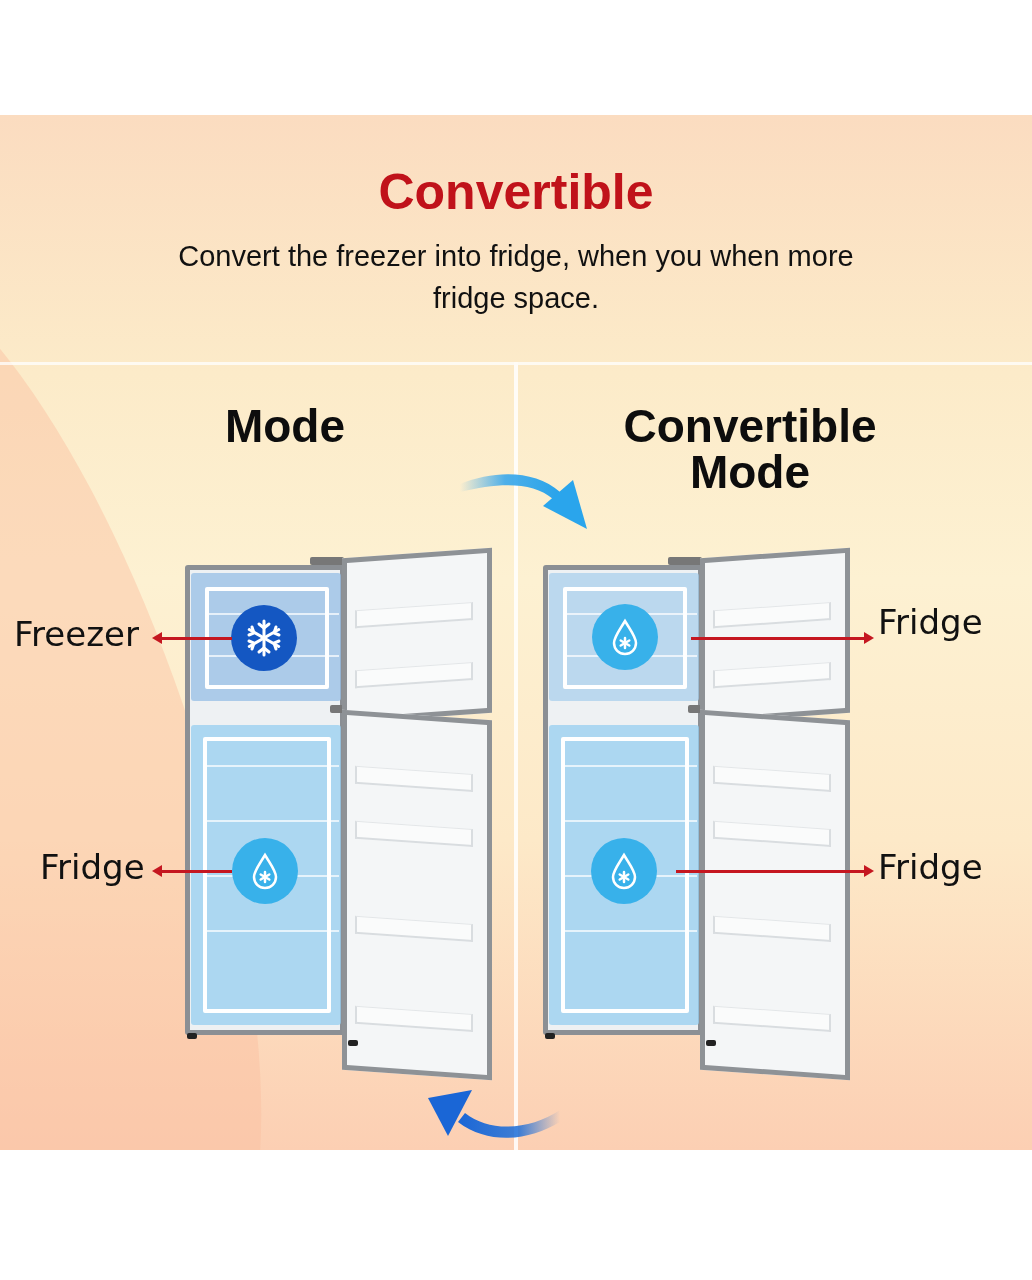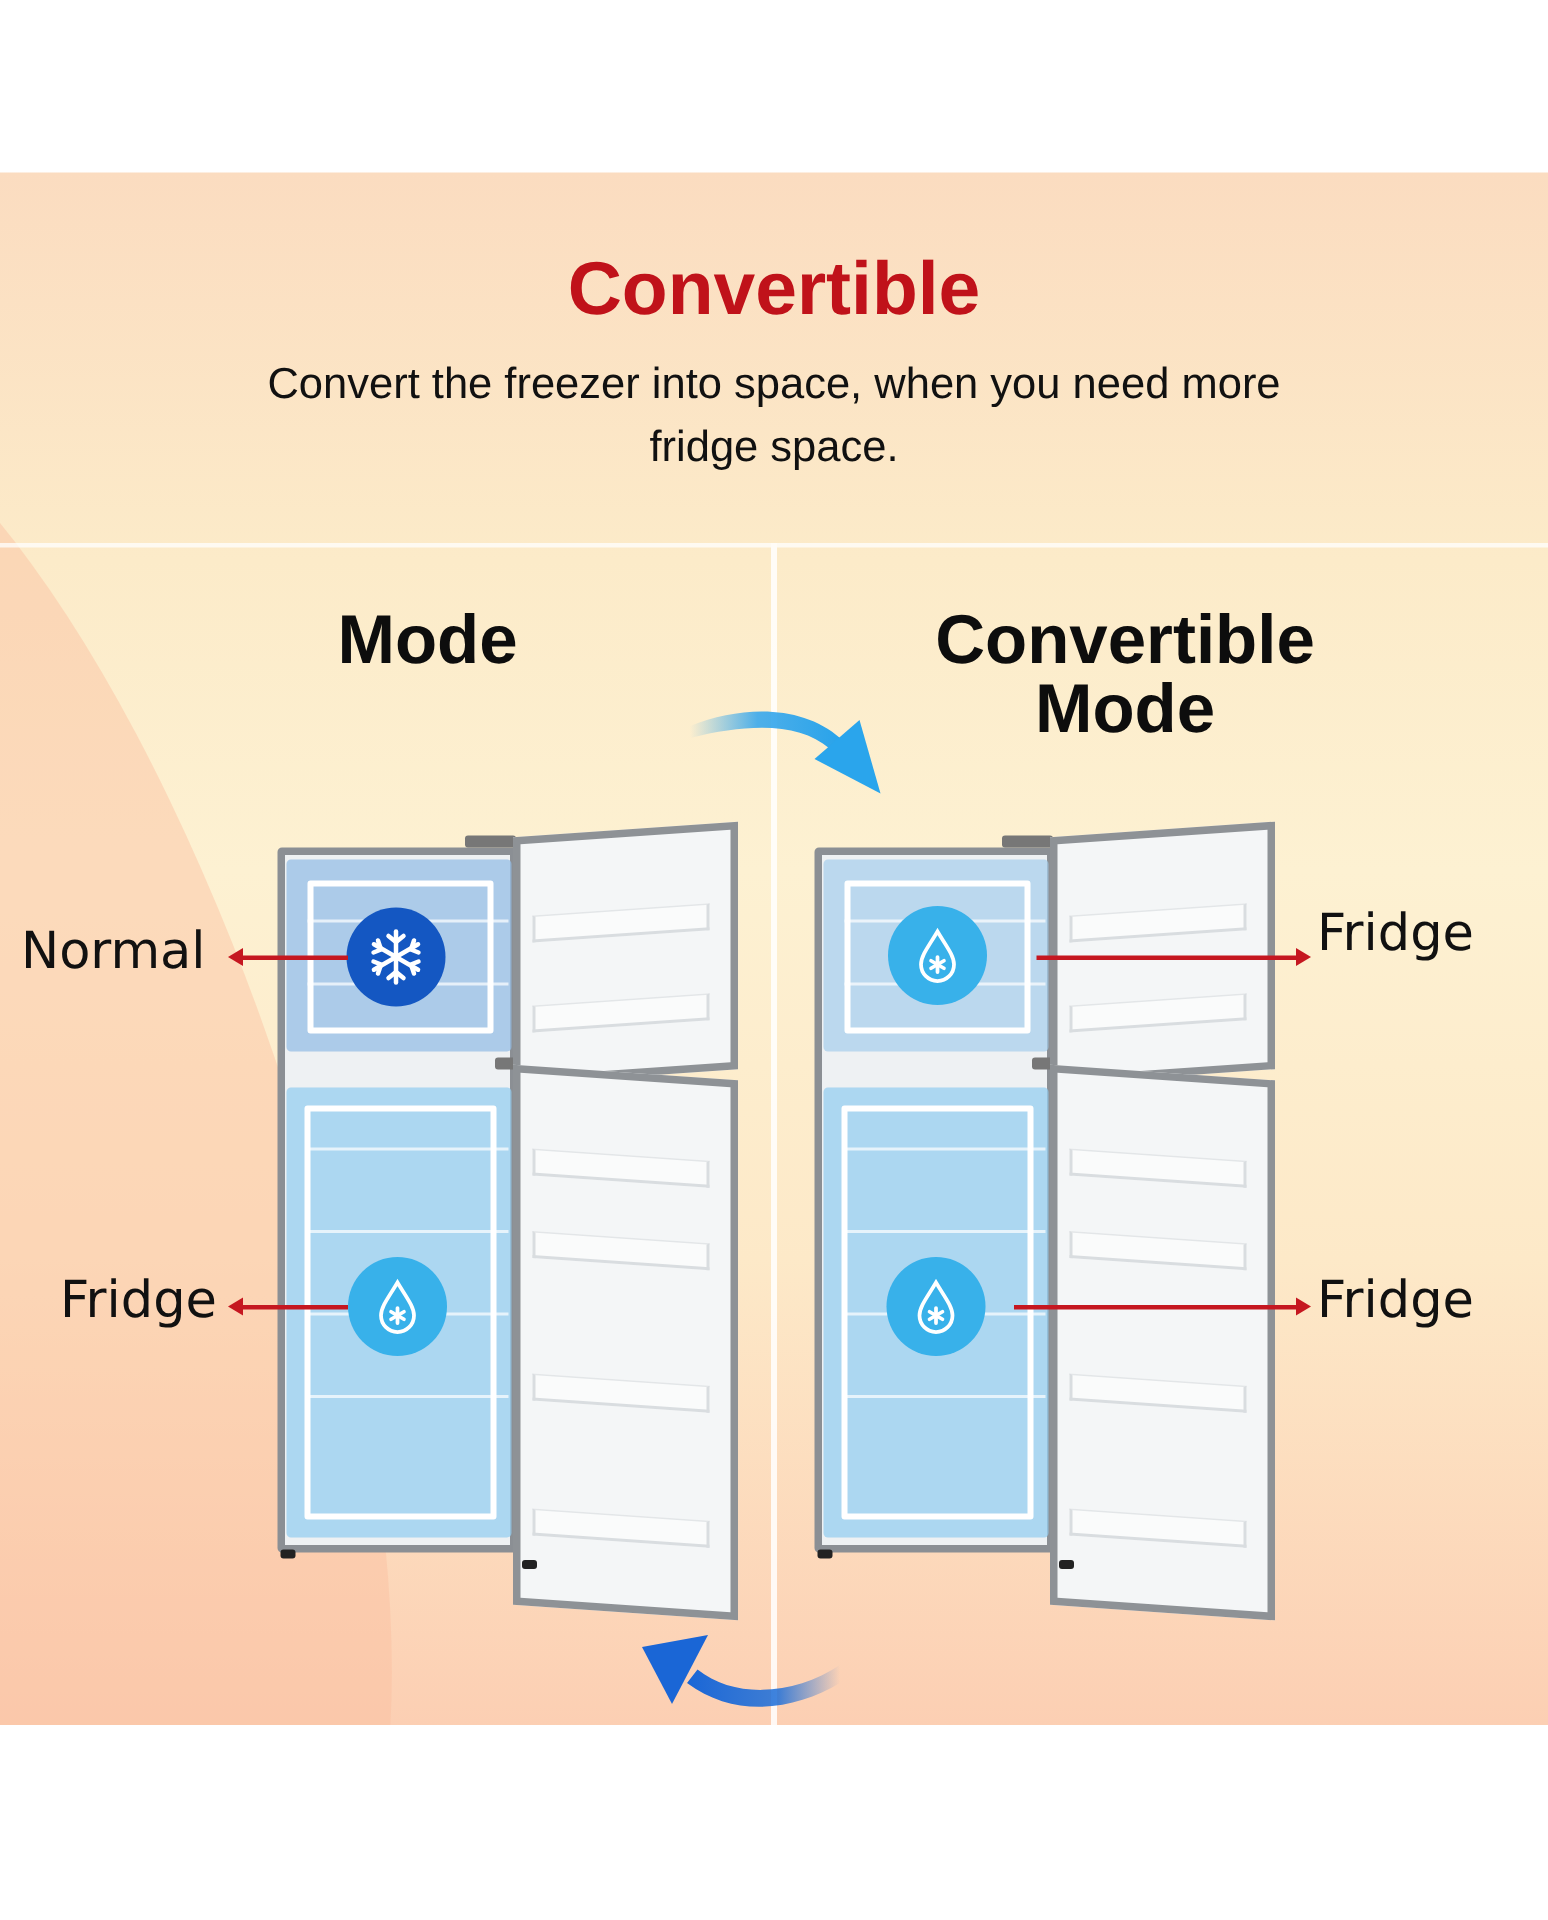--- a/index.html
+++ b/index.html
@@ -96,21 +96,21 @@
   .arrow-svg { position: absolute; }
 </style>
 </head>
 <body>
 
 <div class="banner">
   <div class="swoosh"></div>
 
   <div class="header">
     <div class="title">Convertible</div>
-    <div class="subtitle">Convert the freezer into space, when you need more fridge space.</div>
+    <div class="subtitle">Convert the freezer into fridge, when you when more fridge space.</div>
   </div>
 </div>
 
 <div class="panel left" style="top:362px;"></div>
 <div class="panel right" style="top:362px;"></div>
 <div class="divider" style="top:362px;"></div>
 
 <div class="mode-title" style="left:170px;width:230px;top:403px;">
   <div>Mode</div>
 </div>
@@ -235,21 +235,21 @@
 <div class="badge drop" style="left:591px;top:838px;">
   <svg viewBox="0 0 40 40" stroke="#ffffff" stroke-width="2.5" fill="none" stroke-linecap="round">
     <path d="M20 4 C14 14, 9 20, 9 26 A11 11 0 0 0 31 26 C31 20, 26 14, 20 4 Z"></path>
     <line x1="20" y1="21" x2="20" y2="31"></line>
       <line x1="15.7" y1="23.5" x2="24.3" y2="28.5"></line>
       <line x1="15.7" y1="28.5" x2="24.3" y2="23.5"></line>
   </svg>
 </div>
 
 <div class="pointer to-left" style="left:160px;top:637px;width:72px;"></div>
-<div class="label" style="left:14px;top:614px;">Normal</div>
+<div class="label" style="left:14px;top:614px;">Freezer</div>
 
 <div class="pointer to-left" style="left:160px;top:870px;width:72px;"></div>
 <div class="label" style="left:40px;top:847px;">Fridge</div>
 
 <div class="pointer to-right" style="left:691px;top:637px;width:175px;"></div>
 <div class="label" style="left:878px;top:602px;">Fridge</div>
 
 <div class="pointer to-right" style="left:676px;top:870px;width:190px;"></div>
 <div class="label" style="left:878px;top:847px;">Fridge</div>
 

